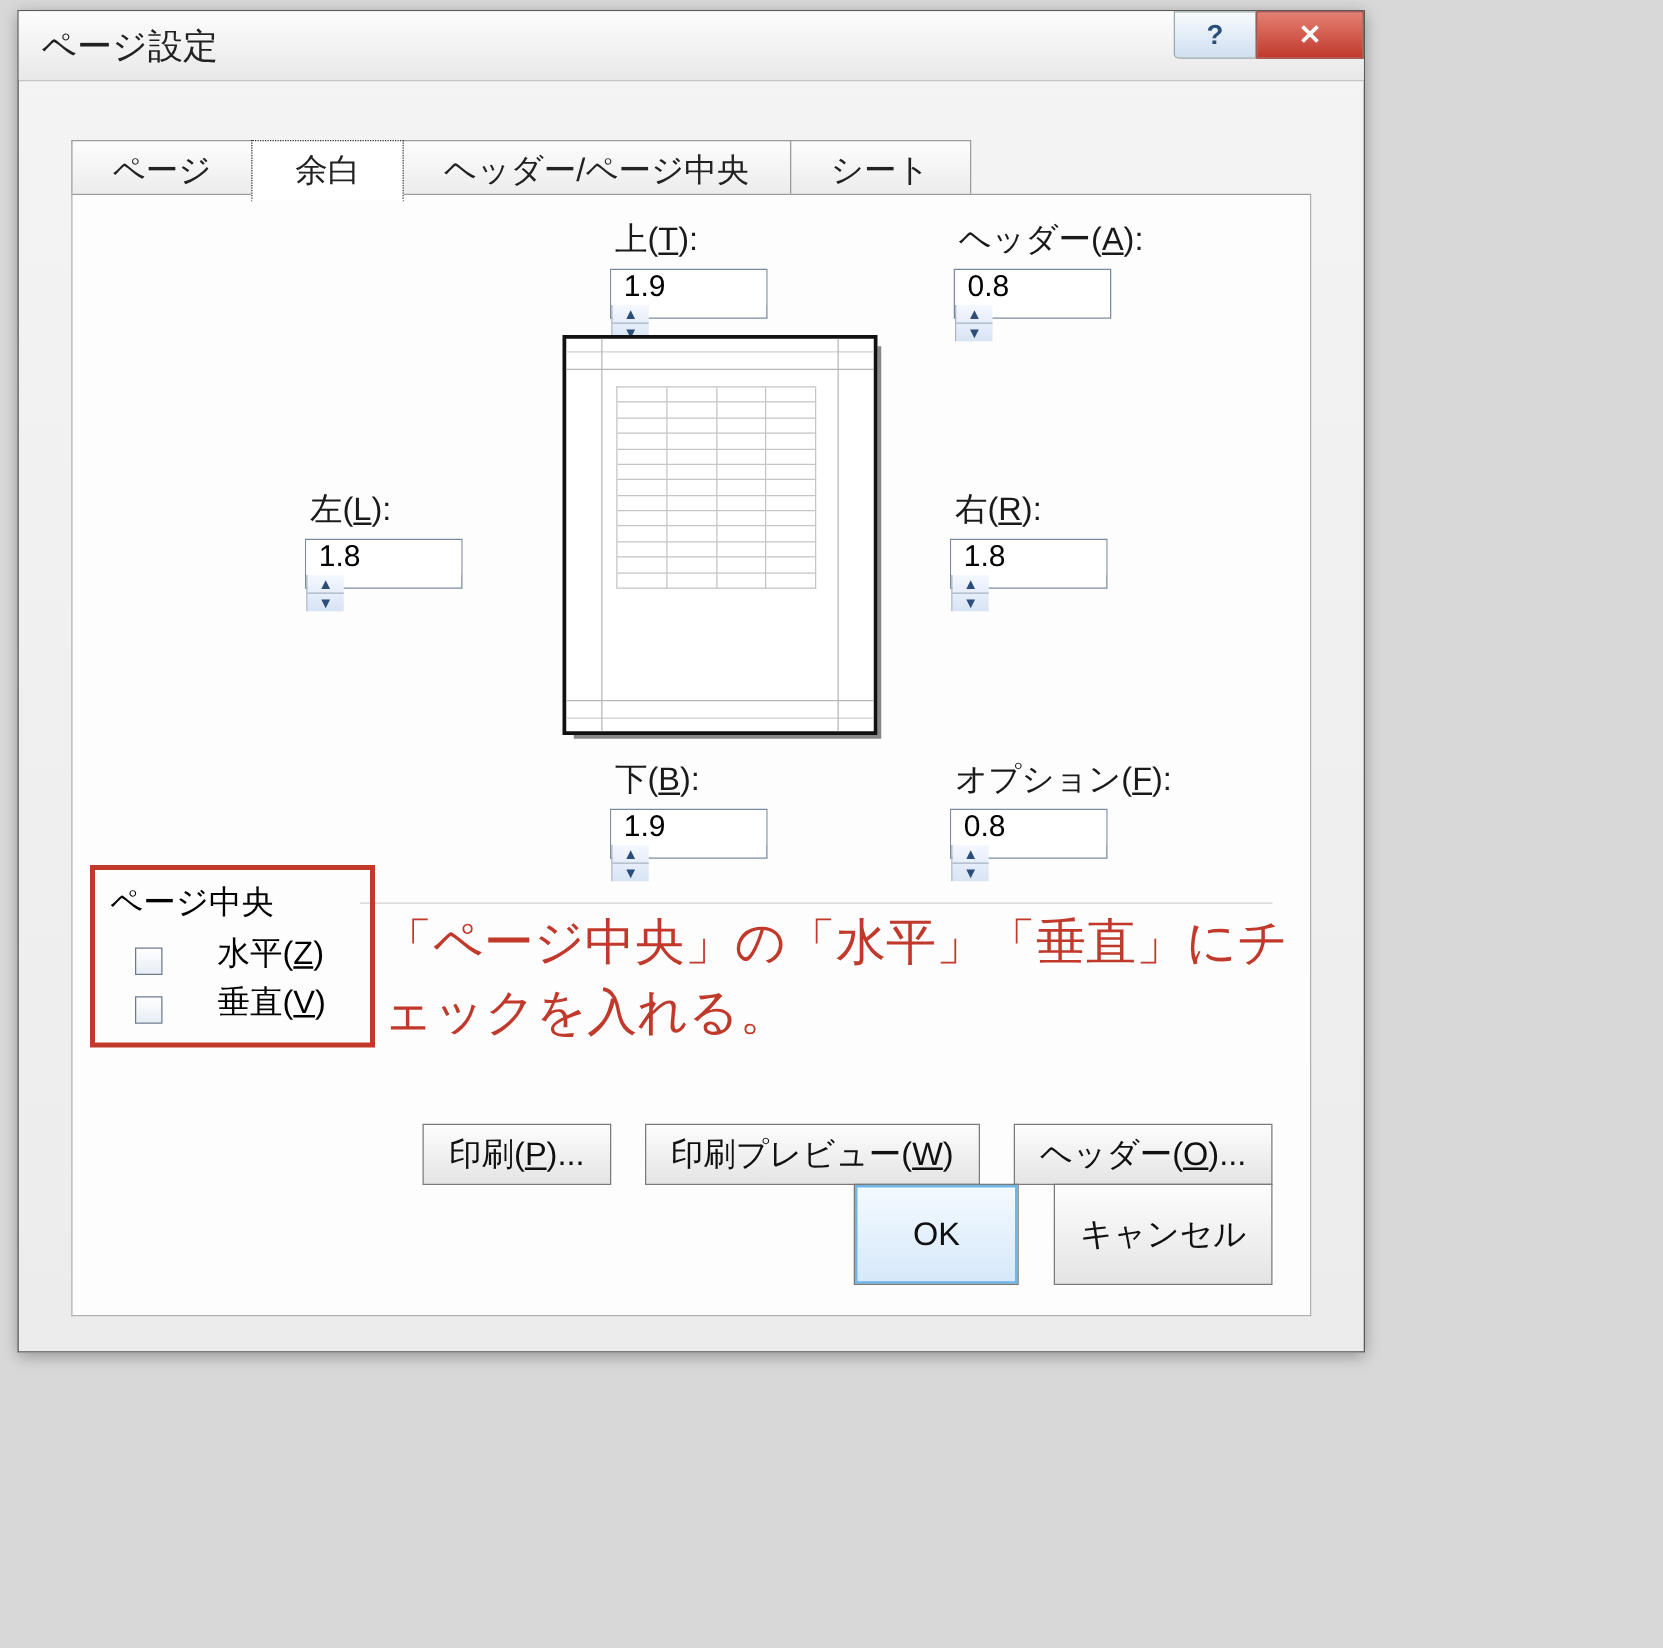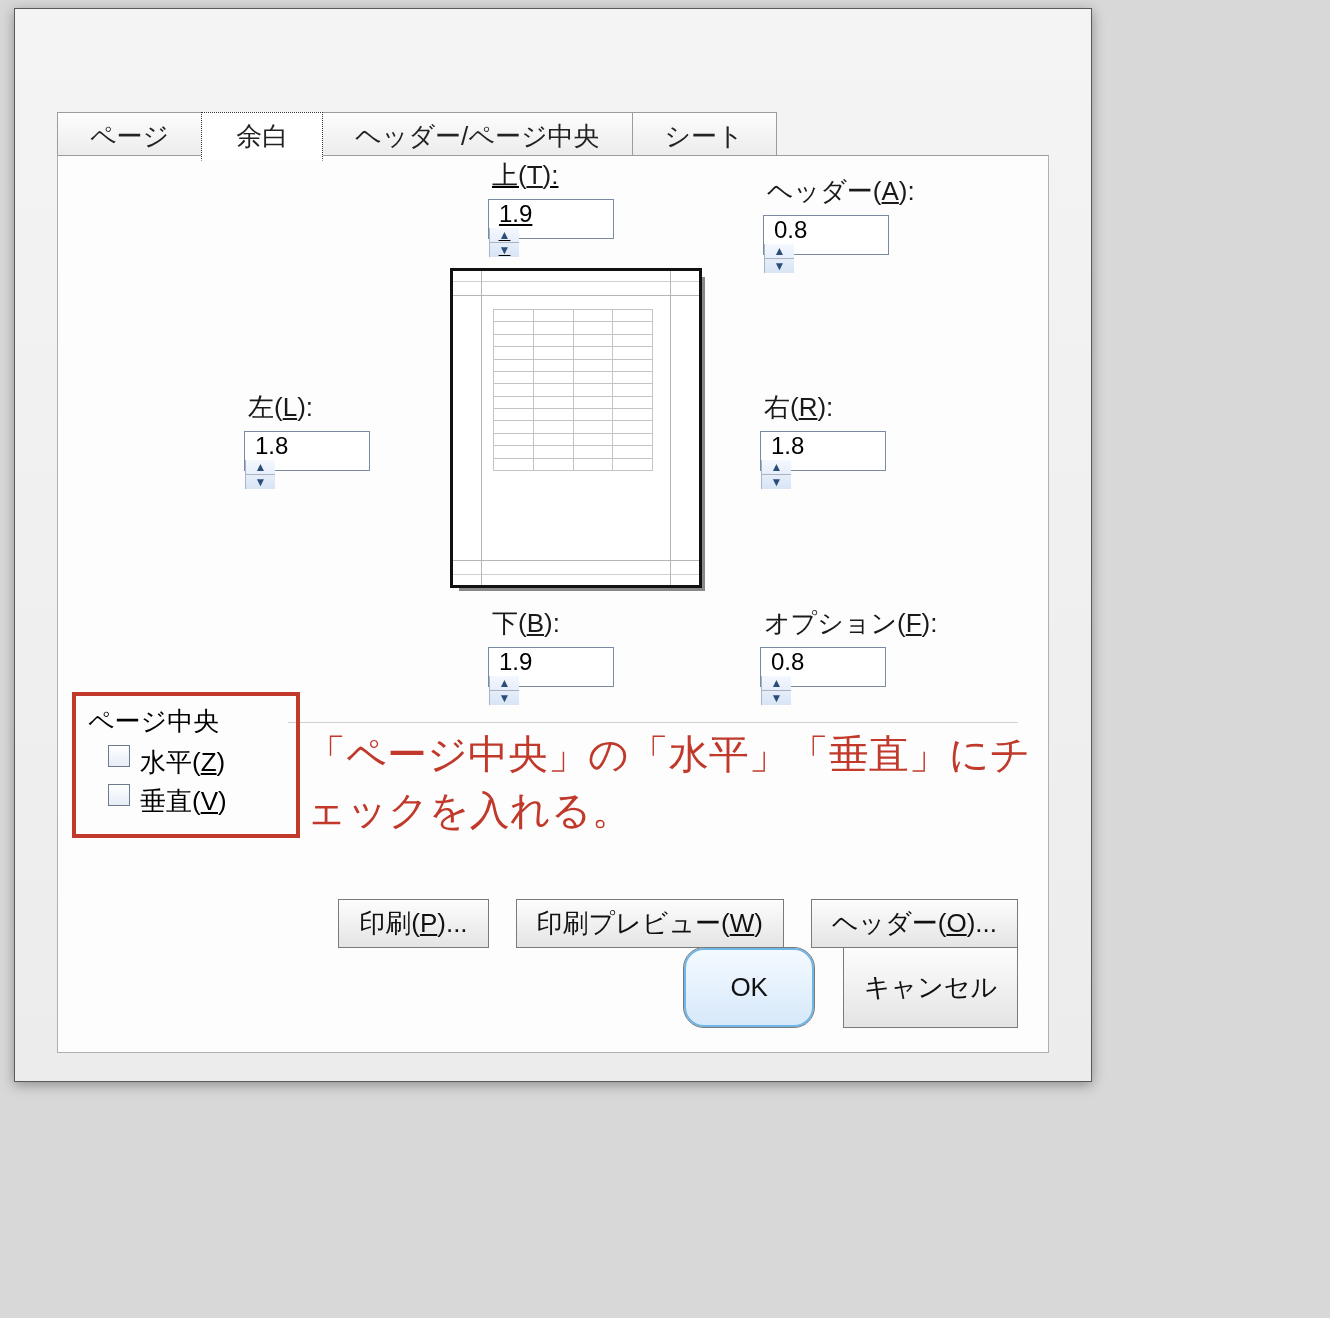--- a/index.html
+++ b/index.html
@@ -108,21 +108,21 @@
   .grid div{border-right:1px solid #c4c4c4;border-bottom:1px solid #c4c4c4;}
   .grid{border-top:1px solid #c4c4c4;border-left:1px solid #c4c4c4;}
 
   .center-group {
     position:absolute; left:14px; top:536px;
     width:228px; height:146px;
     border:4px solid #c0392b;
     padding:8px 12px;
   }
   .center-group .grp-label{ font-size:26px; margin-bottom:6px;}
-  .chk-row{ display:flex; align-items:flex-start; margin-top:4px; padding-left:20px;}
+  .chk-row{ display:flex; align-items:flex-end; margin-top:4px; padding-left:20px;gap:34px;}
   .chk {
     width:22px;height:22px;border:1px solid #6c7a90;
     background:linear-gradient(#fff,#e6edf6);
     margin-right:10px;
   }
   .chk-label{ font-size:26px; }
 
   .red-annot{
     position:absolute; left:248px; top:570px;
     font-size:40px; color:#c0392b; line-height:1.4;
@@ -131,38 +131,49 @@
 
   .btn {
     border:1px solid #7a7a7a;
     background:linear-gradient(#fdfdfd,#e4e4e4);
     font-size:26px;
     padding:6px 20px;
     color:#111;
   }
   .row-btns{ position:absolute; bottom:104px; right:30px; display:flex; gap:27px; }
   .row-ok{ position:absolute; bottom:24px; right:30px; display:flex; gap:28px; }
-  .btn.ok{ padding:24px 46px; box-shadow:0 0 0 2px #6fb7e8 inset; background:linear-gradient(#f4faff,#d6e8fa);border-radius:21px;}
+  .btn.ok{ padding:24px 46px; box-shadow:0 0 0 2px #6fb7e8 inset; background:linear-gradient(#f4faff,#d6e8fa);}
   hr{ position:absolute; left:230px; right:30px; top:566px; border:none; border-top:1px solid #d0d0d0;}
 </style>
 </head>
 <body>
 
 <div class="dialog">
+  <div class="titlebar">
+    <span>ページ設定</span>
+    <div class="title-controls">
+      <div class="tctl help">
+          <span>?</span>
+        </div>
+      <div class="tctl close">
+          <span>✕</span>
+        </div>
+    </div>
+  </div>
 
   <div class="tabs-wrap">
     <div class="tab">ページ</div>
     <div class="tab active">余白</div>
     <div class="tab">ヘッダー/ページ中央</div>
     <div class="tab">シート</div>
   </div>
 
   <div class="panel">
 
-    <div class="field" style="left:430px; top:2px;text-decoration:underline;">
+    <div class="field" style="left:430px; top:18px;">
       <span class="label">
         <span>上(</span><span class="underline">T</span><span>):</span>
       </span>
       <div class="spinner">
         <input value="1.9" style="">
         <div class="spinbtns">
             <div>▲</div>
             <div>▼</div>
           </div>
       </div>

